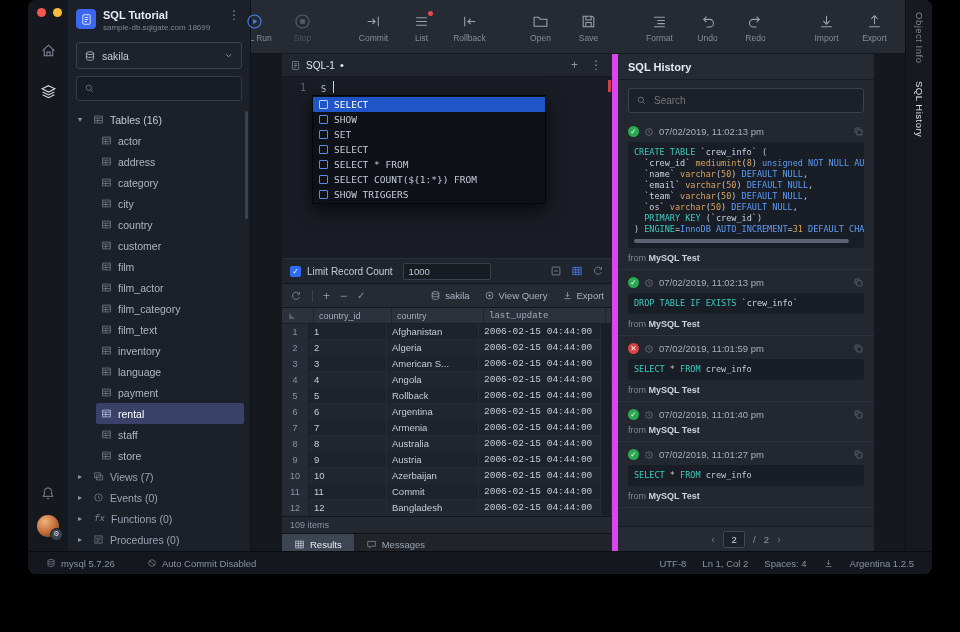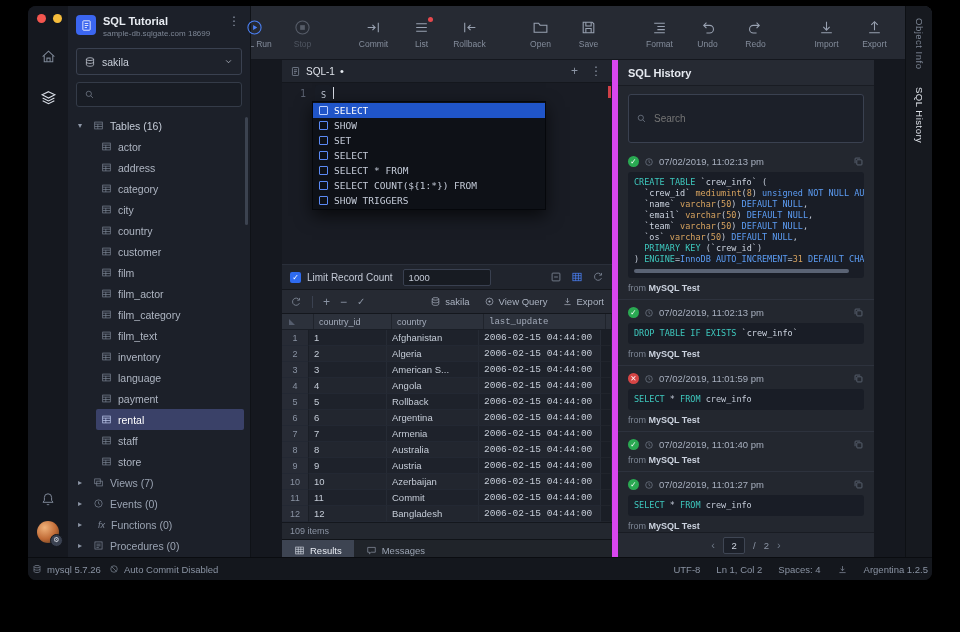--- a/index.html
+++ b/index.html
@@ -1,18 +1,18 @@
 <!DOCTYPE html>
 <html><head>
 <meta charset="utf-8">
 <style>
   html,body{margin:0;padding:0;background:#000;}
   .stage{position:relative;width:960px;height:632px;background:#000;overflow:hidden;
          font-family:"Liberation Sans",sans-serif;-webkit-font-smoothing:antialiased;}
-  .window{position:absolute;left:28px;top:6px;width:904px;height:574px;background:#15181f;
+  .window{position:absolute;left:28px;top:0;width:904px;height:574px;background:#15181f;
           border-radius:8px;overflow:hidden;display:flex;flex-direction:column;
           box-shadow:0 16px 46px rgba(0,0,0,.75);}
   .winmain{flex:1;display:flex;min-height:0;}
   svg.svgi{display:block;}
 
   
   .rail{width:40px;flex:none;background:#15181f;display:flex;flex-direction:column;align-items:center;
         padding-top:42px;gap:24px;position:relative;}
   .lights{position:absolute;top:8px;left:9px;display:flex;gap:7px;}
   .light{width:9px;height:9px;border-radius:50%;}
@@ -45,21 +45,21 @@
                      font-family:"Liberation Sans",sans-serif;min-width:0;}
   .tree{flex:1;overflow:hidden;padding-top:4px;font-size:10.5px;position:relative;}
   .tree-group,.tree-item{height:21px;display:flex;align-items:center;gap:6px;cursor:default;white-space:nowrap;}
   .tree-group{padding-left:10px;color:#c4cbd7;}
   .tree-group.collapsed{color:#9aa3b2;}
   .tree-arrow{width:9px;font-size:8px;color:#8d96a6;flex:none;}
   .tree-item{padding-left:33px;color:#aeb5c2;}
   .tree-item .tico,.tree-group .tico{color:#7e8797;flex:none;}
   .tree-item.selected{background:#3a4168;color:#fff;margin-left:28px;padding-left:5px;margin-right:6px;border-radius:2px;}
   .tree-item.selected .tico{color:#c6d2f5;}
-  .fxico{font-style:italic;font-size:9px;color:#7e8797;width:12px;text-align:right;flex:none;}
+  .fxico{font-style:italic;font-size:9px;color:#7e8797;width:12px;text-align:right;flex:none;font-family:Liberation Mono, monospace;}
   .side-scrollbar{position:absolute;right:2px;top:6px;width:3px;height:108px;border-radius:2px;background:#3c4350;}
 
   
   .workarea{flex:1;min-width:0;display:flex;flex-direction:column;align-items:center;}
   .toolbar{height:53px;flex:none;background:#262a33;border-bottom:1px solid #14171e;display:flex;
            align-items:center;padding:0 12px;}
   .tgroup{display:flex;gap:4px;margin-right:27px;}
   .tbtn{width:44px;display:flex;flex-direction:column;align-items:center;gap:3px;padding-top:2px;cursor:default;}
   .tbtn .ticon-wrap{position:relative;color:#99a2b2;height:17px;}
   .tbtn.accent .ticon-wrap{color:#4b80f5;}
@@ -130,21 +130,21 @@
   .btab{display:flex;align-items:center;gap:5px;padding:0 12px;font-size:9.5px;color:#9aa3b2;cursor:default;}
   .btab .tico{color:#8d96a6;}
   .btab.active{background:#3d4452;color:#e6eaf1;}
   .btab.active .tico{color:#cfd5df;}
 
   
   .history{width:256px;flex:none;background:#23272f;display:flex;flex-direction:column;min-height:0;}
   .hist-header{height:25px;flex:none;display:flex;align-items:center;padding:0 10px;font-size:11px;
                font-weight:bold;color:#e6eaf1;background:#262a33;border-bottom:1px solid #191c23;}
   .hist-search{margin:8px 10px 6px;height:23px;flex:none;border:1px solid #3a4150;border-radius:3px;
-               background:#1c2029;display:flex;align-items:center;gap:5px;padding:12px 7px;color:#7d8695;}
+               background:#1c2029;display:flex;align-items:center;gap:5px;padding:0 7px;color:#7d8695;}
   .hist-search input{flex:1;background:transparent;border:none;outline:none;color:#c9cfda;font-size:10px;
                      font-family:"Liberation Sans",sans-serif;min-width:0;}
   .entries{flex:1;overflow:hidden;min-height:0;}
   .entry{padding:7px 10px 6px;border-bottom:1px solid #2d323d;}
   .ehead{display:flex;align-items:center;gap:5px;}
   .badge{width:11px;height:11px;border-radius:50%;color:#fff;font-size:7.5px;line-height:11px;
          text-align:center;flex:none;}
   .badge.ok{background:#2aa952;} .badge.err{background:#d64545;}
   .etime{font-size:9.5px;color:#a8b0bf;}
   .eclock{color:#7d8695;}
@@ -165,21 +165,21 @@
   .pgtotal{color:#8d96a6;font-size:9.5px;}
 
   
   .vrail{width:26px;flex:none;background:#16191f;border-left:1px solid #0d1014;display:flex;
          flex-direction:column;align-items:center;padding-top:12px;gap:18px;}
   .vtab{writing-mode:vertical-rl;font-size:9.5px;color:#7d8695;letter-spacing:.5px;cursor:default;}
   .vtab.active{color:#dfe3ea;}
 
   
   .statusbar{height:22px;flex:none;background:#14171d;border-top:1px solid #0a0c10;display:flex;
-             align-items:center;padding:0 4px;font-size:9.5px;color:#8a93a3;gap:8px;}
+             align-items:center;padding:0 18px;font-size:9.5px;color:#8a93a3;gap:32px;}
   .sb-item{display:flex;align-items:center;gap:5px;white-space:nowrap;}
   .sb-right{margin-left:auto;display:flex;align-items:center;gap:16px;}
 </style>
 </head>
 <body>
 
 <svg width="0" height="0" style="position:absolute">
 <defs>
   <symbol id="i-play" viewBox="0 0 16 16" fill="none" stroke="currentColor">
         <circle cx="8" cy="8" r="6.2"></circle>

